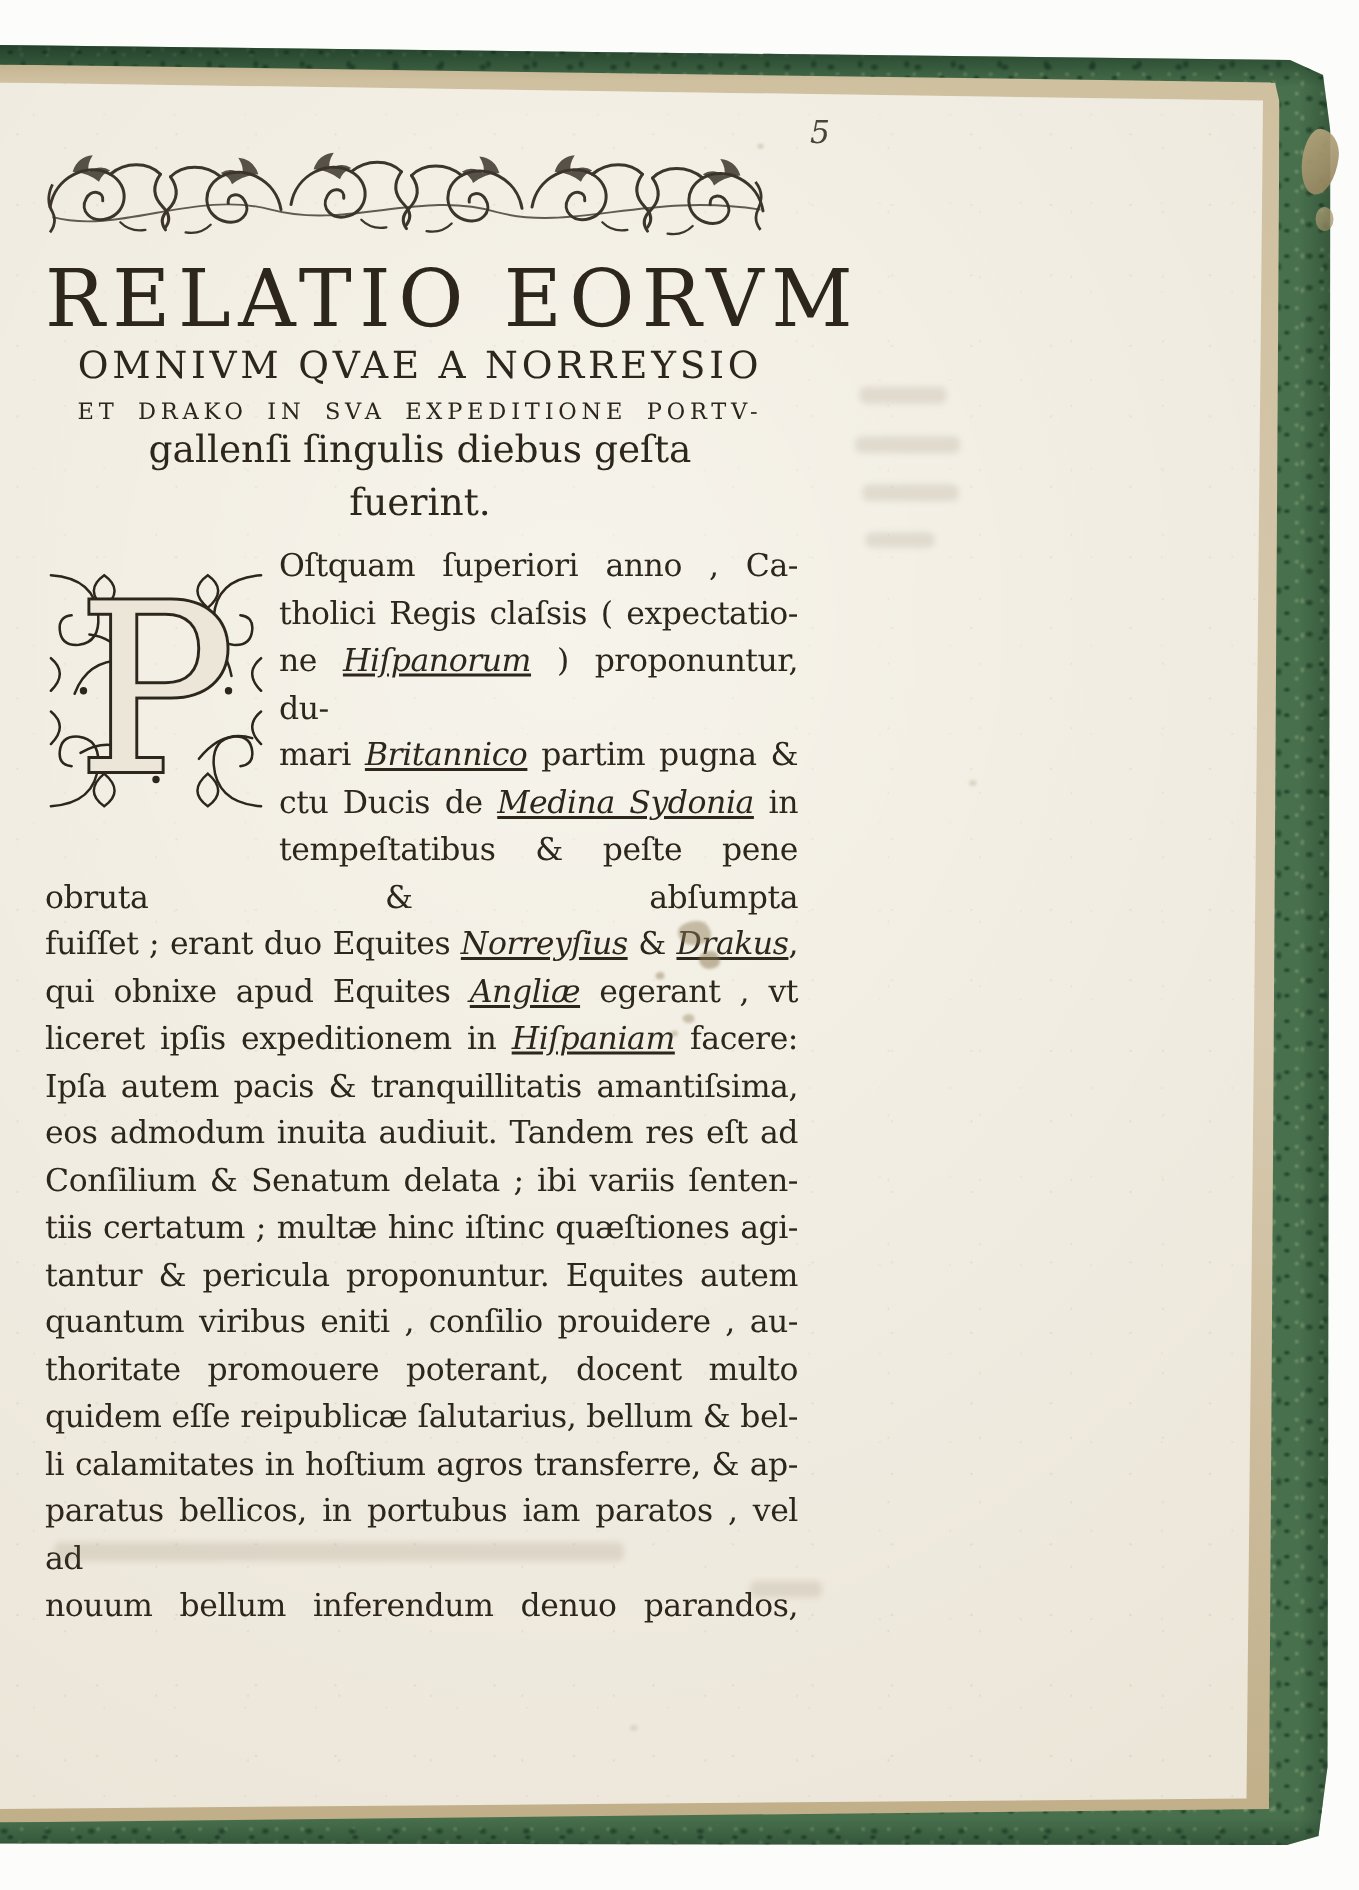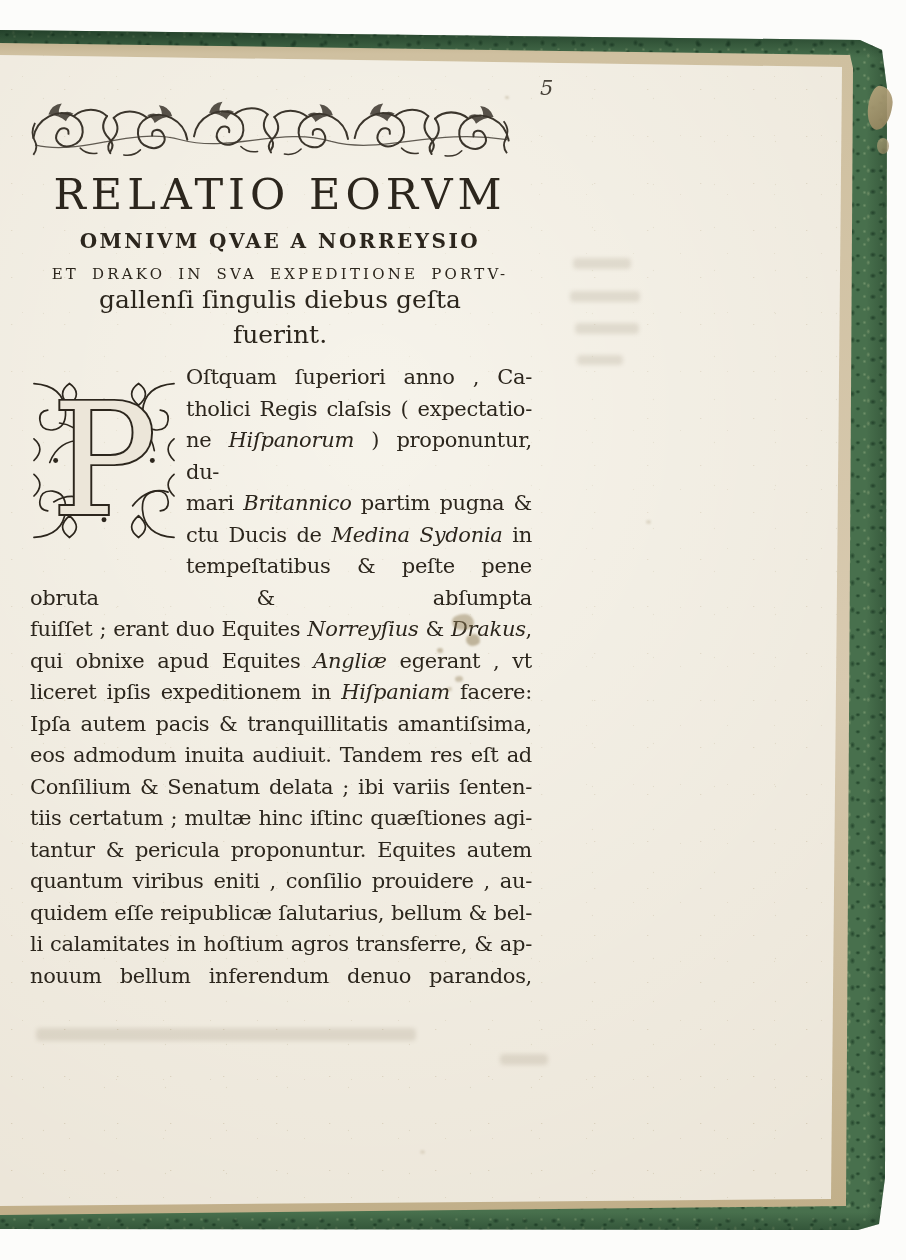--- a/index.html
+++ b/index.html
@@ -53,30 +53,30 @@
   .wear.w2{left:877px;top:138px;width:12px;height:16px;border-radius:50%;opacity:.7;}
 
   .content{position:absolute;inset:0;color:var(--ink);}
   .content .abs{position:absolute;}
 
   .pagenum{left:540px;top:76px;font-size:21px;font-style:italic;opacity:.85;}
 
   .headpiece{left:30px;top:101px;width:482px;height:64px;color:var(--ink);opacity:.92;}
 
   .h{left:30px;width:500px;text-align:center;line-height:1;white-space:nowrap;}
-  .h1{top:173px;font-size:43px;letter-spacing:5px;text-align:center;}
-  .h2{top:231px;font-size:20px;letter-spacing:2.5px;font-weight:bold;}
+  .h1{top:173px;font-size:53px;letter-spacing:5px;text-align:center;}
+  .h2{top:231px;font-size:25px;letter-spacing:2.5px;}
   .h3{top:267px;font-size:15px;letter-spacing:3.2px;word-spacing:5px;}
   .h4{top:287px;font-size:25px;}
   .h5{top:322px;font-size:25px;}
 
   .para{left:30px;top:362px;width:502px;font-size:21px;line-height:31.5px;letter-spacing:-0.3px;}
   .dropcap{float:left;width:148px;height:189px;margin:4px 8px 0 0;}
   .tline{text-align:justify;text-align-last:justify;}
-  .tline .it{font-style:italic;}
+  .tline .it{font-style:italic;text-decoration:underline;}
 
   .ghost{position:absolute;background:#6e5f41;opacity:.14;filter:blur(2.2px);border-radius:4px;}
   .stain{position:absolute;background:var(--stain);filter:blur(1px);border-radius:60% 40% 55% 45%/45% 60% 40% 55%;}
 
   svg{display:block;width:100%;height:100%;}
 </style>
 </head>
 <body>
 
 <div class="stage">
@@ -153,22 +153,24 @@
           <div class="tline"><span>tempeſtatibus &amp; peſte pene obruta &amp; abſumpta</span></div>
           <div class="tline"><span>fuiſſet ; erant duo Equites </span><span class="it">Norreyſius</span><span> &amp; </span><span class="it">Drakus</span><span>,</span></div>
           <div class="tline"><span>qui obnixe apud Equites </span><span class="it">Angliæ</span><span> egerant , vt</span></div>
           <div class="tline"><span>liceret ipſis expeditionem in </span><span class="it">Hiſpaniam</span><span> facere:</span></div>
           <div class="tline"><span>Ipſa autem pacis &amp; tranquillitatis amantiſsima,</span></div>
           <div class="tline"><span>eos admodum inuita audiuit. Tandem res eſt ad</span></div>
           <div class="tline"><span>Conſilium &amp; Senatum delata ; ibi variis ſenten-</span></div>
           <div class="tline"><span>tiis certatum ; multæ hinc iſtinc quæſtiones agi-</span></div>
           <div class="tline"><span>tantur &amp; pericula proponuntur. Equites autem</span></div>
           <div class="tline"><span>quantum viribus eniti , conſilio prouidere , au-</span></div>
+          <div class="tline"><span>thoritate promouere poterant, docent multo</span></div>
           <div class="tline"><span>quidem eſſe reipublicæ ſalutarius, bellum &amp; bel-</span></div>
           <div class="tline"><span>li calamitates in hoſtium agros transferre, &amp; ap-</span></div>
+          <div class="tline"><span>paratus bellicos, in portubus iam paratos , vel ad</span></div>
           <div class="tline"><span>nouum bellum inferendum denuo parandos,</span></div>
         </div>
     </div>
 
     <div class="ghost" style="left:573px;top:258px;width:58px;height:11px"></div>
     <div class="ghost" style="left:570px;top:291px;width:70px;height:11px"></div>
     <div class="ghost" style="left:575px;top:323px;width:64px;height:11px"></div>
     <div class="ghost" style="left:577px;top:355px;width:46px;height:10px"></div>
     <div class="ghost" style="left:36px;top:1028px;width:380px;height:13px"></div>
     <div class="ghost" style="left:500px;top:1054px;width:48px;height:11px"></div>

